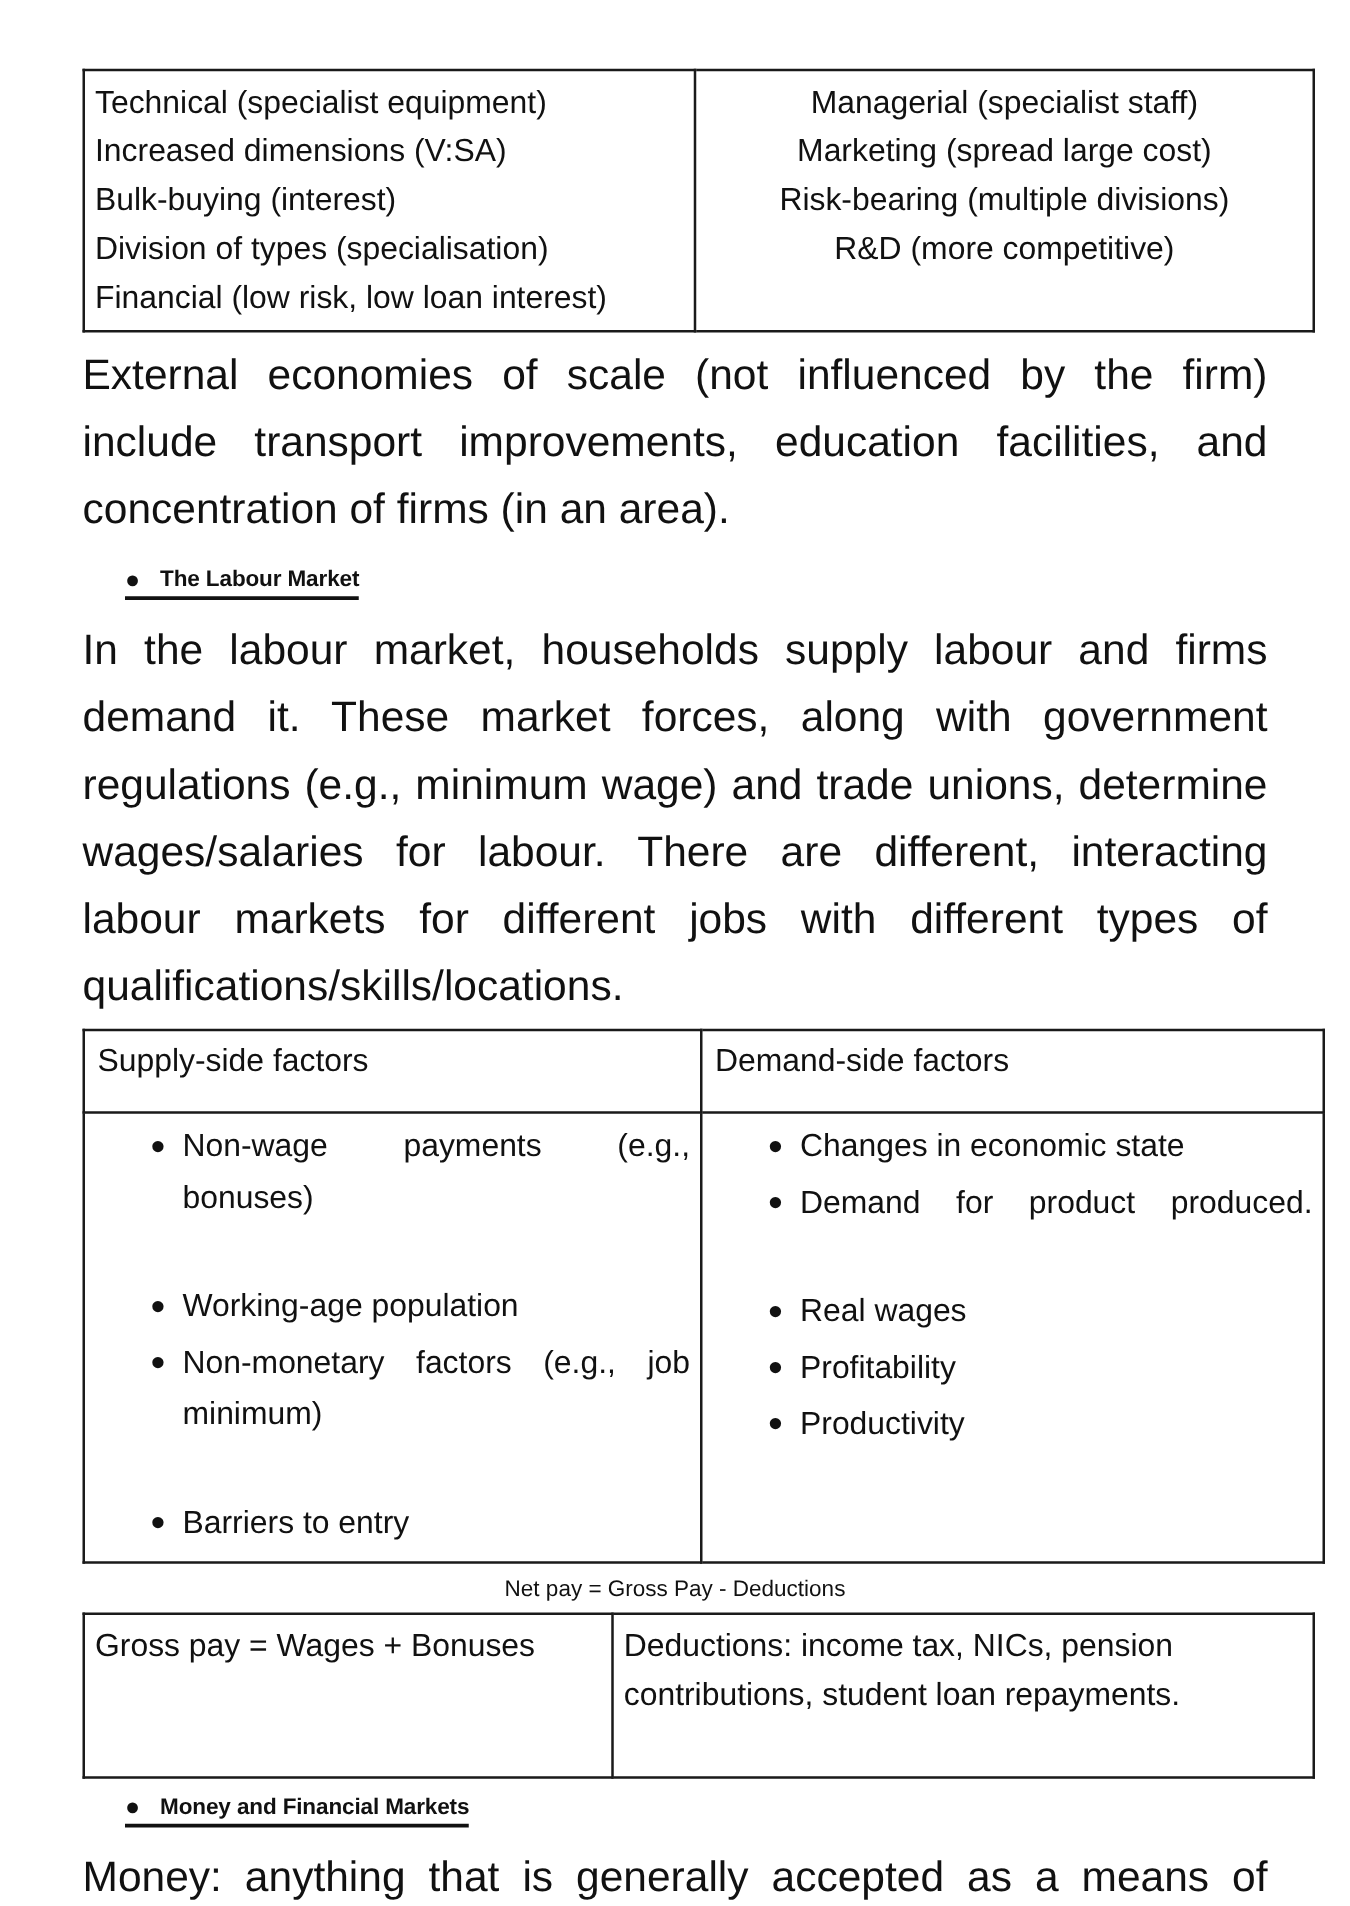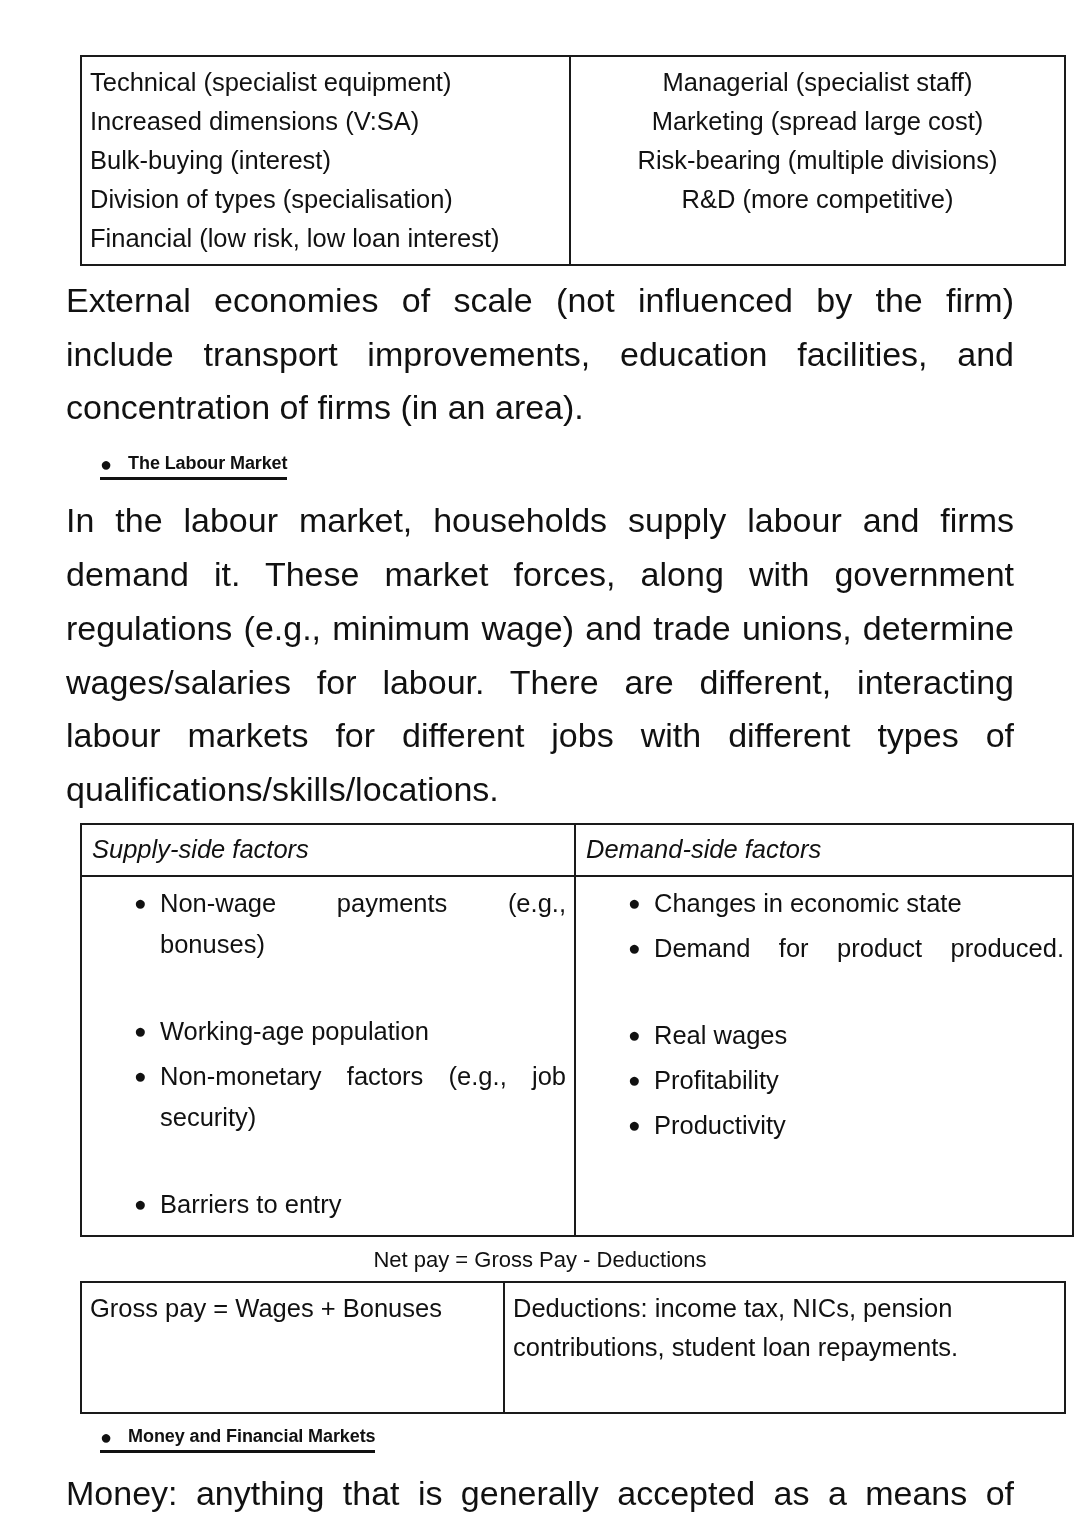--- a/index.html
+++ b/index.html
@@ -28,21 +28,20 @@
     left: 66px;
     top: 55px;
     width: 948px;
   }
 
   
   table.doc-table {
     border-collapse: collapse;
     width: 948px;
     table-layout: fixed;
-    margin-left: 14px;
   }
   table.doc-table td,
   table.doc-table th {
     border: 2px solid #1a1a1a;
     vertical-align: top;
     padding: 6px 8px 6px 8px;
     font-size: 25.5px;
     line-height: 1.53;
     font-weight: 400;
     text-align: left;
@@ -52,21 +51,21 @@
   .t1 { margin: 0; }
   .t1 td { padding: 10px 10px 14px 10px; }
   .t1 .c1 { width: 471px; }
   .t1 .c2 { width: 477px; text-align: center; }
   .t1 .line { white-space: nowrap; }
 
   
   .t2 { margin: 0; }
   .t2 .c1 { width: 472px; }
   .t2 .c2 { width: 476px; }
-  .t2 .hdr td { padding: 5px 10px 6px 10px; font-style: italic; }
+  .t2 .hdr td { padding: 5px 10px 20px 10px; }
   .t2 .body td { padding: 6px 8px 10px 6px; }
 
   ul.cell-list {
     margin: 0;
     padding: 0;
     list-style: none;
   }
   ul.cell-list li {
     position: relative;
     padding-left: 72px;
@@ -137,21 +136,21 @@
   .heading-inner .htext {
     font-size: 18px;
     font-weight: bold;
     letter-spacing: -0.1px;
     vertical-align: baseline;
   }
 
   
   .formula {
     text-align: center;
-    font-size: 22px;
+    font-size: 18px;
     margin: 10px 0 8px 0;
   }
 
   .spacer-sm { height: 6px; }
 </style>
 </head>
 <body>
 
 <div class="page">
   <div class="content">
@@ -200,21 +199,21 @@
             <li class="justify-on">
               <span class="bullet">●</span>
               <span class="txt">Non-wage payments (e.g., bonuses)</span>
             </li>
             <li>
               <span class="bullet">●</span>
               <span class="txt">Working-age population</span>
             </li>
             <li class="justify-on">
               <span class="bullet">●</span>
-              <span class="txt">Non-monetary factors (e.g., job security)</span>
+              <span class="txt">Non-monetary factors (e.g., job minimum)</span>
             </li>
             <li>
               <span class="bullet">●</span>
               <span class="txt">Barriers to entry</span>
             </li>
           </ul>
         </td>
         <td class="c2">
           <ul class="cell-list">
             <li>

